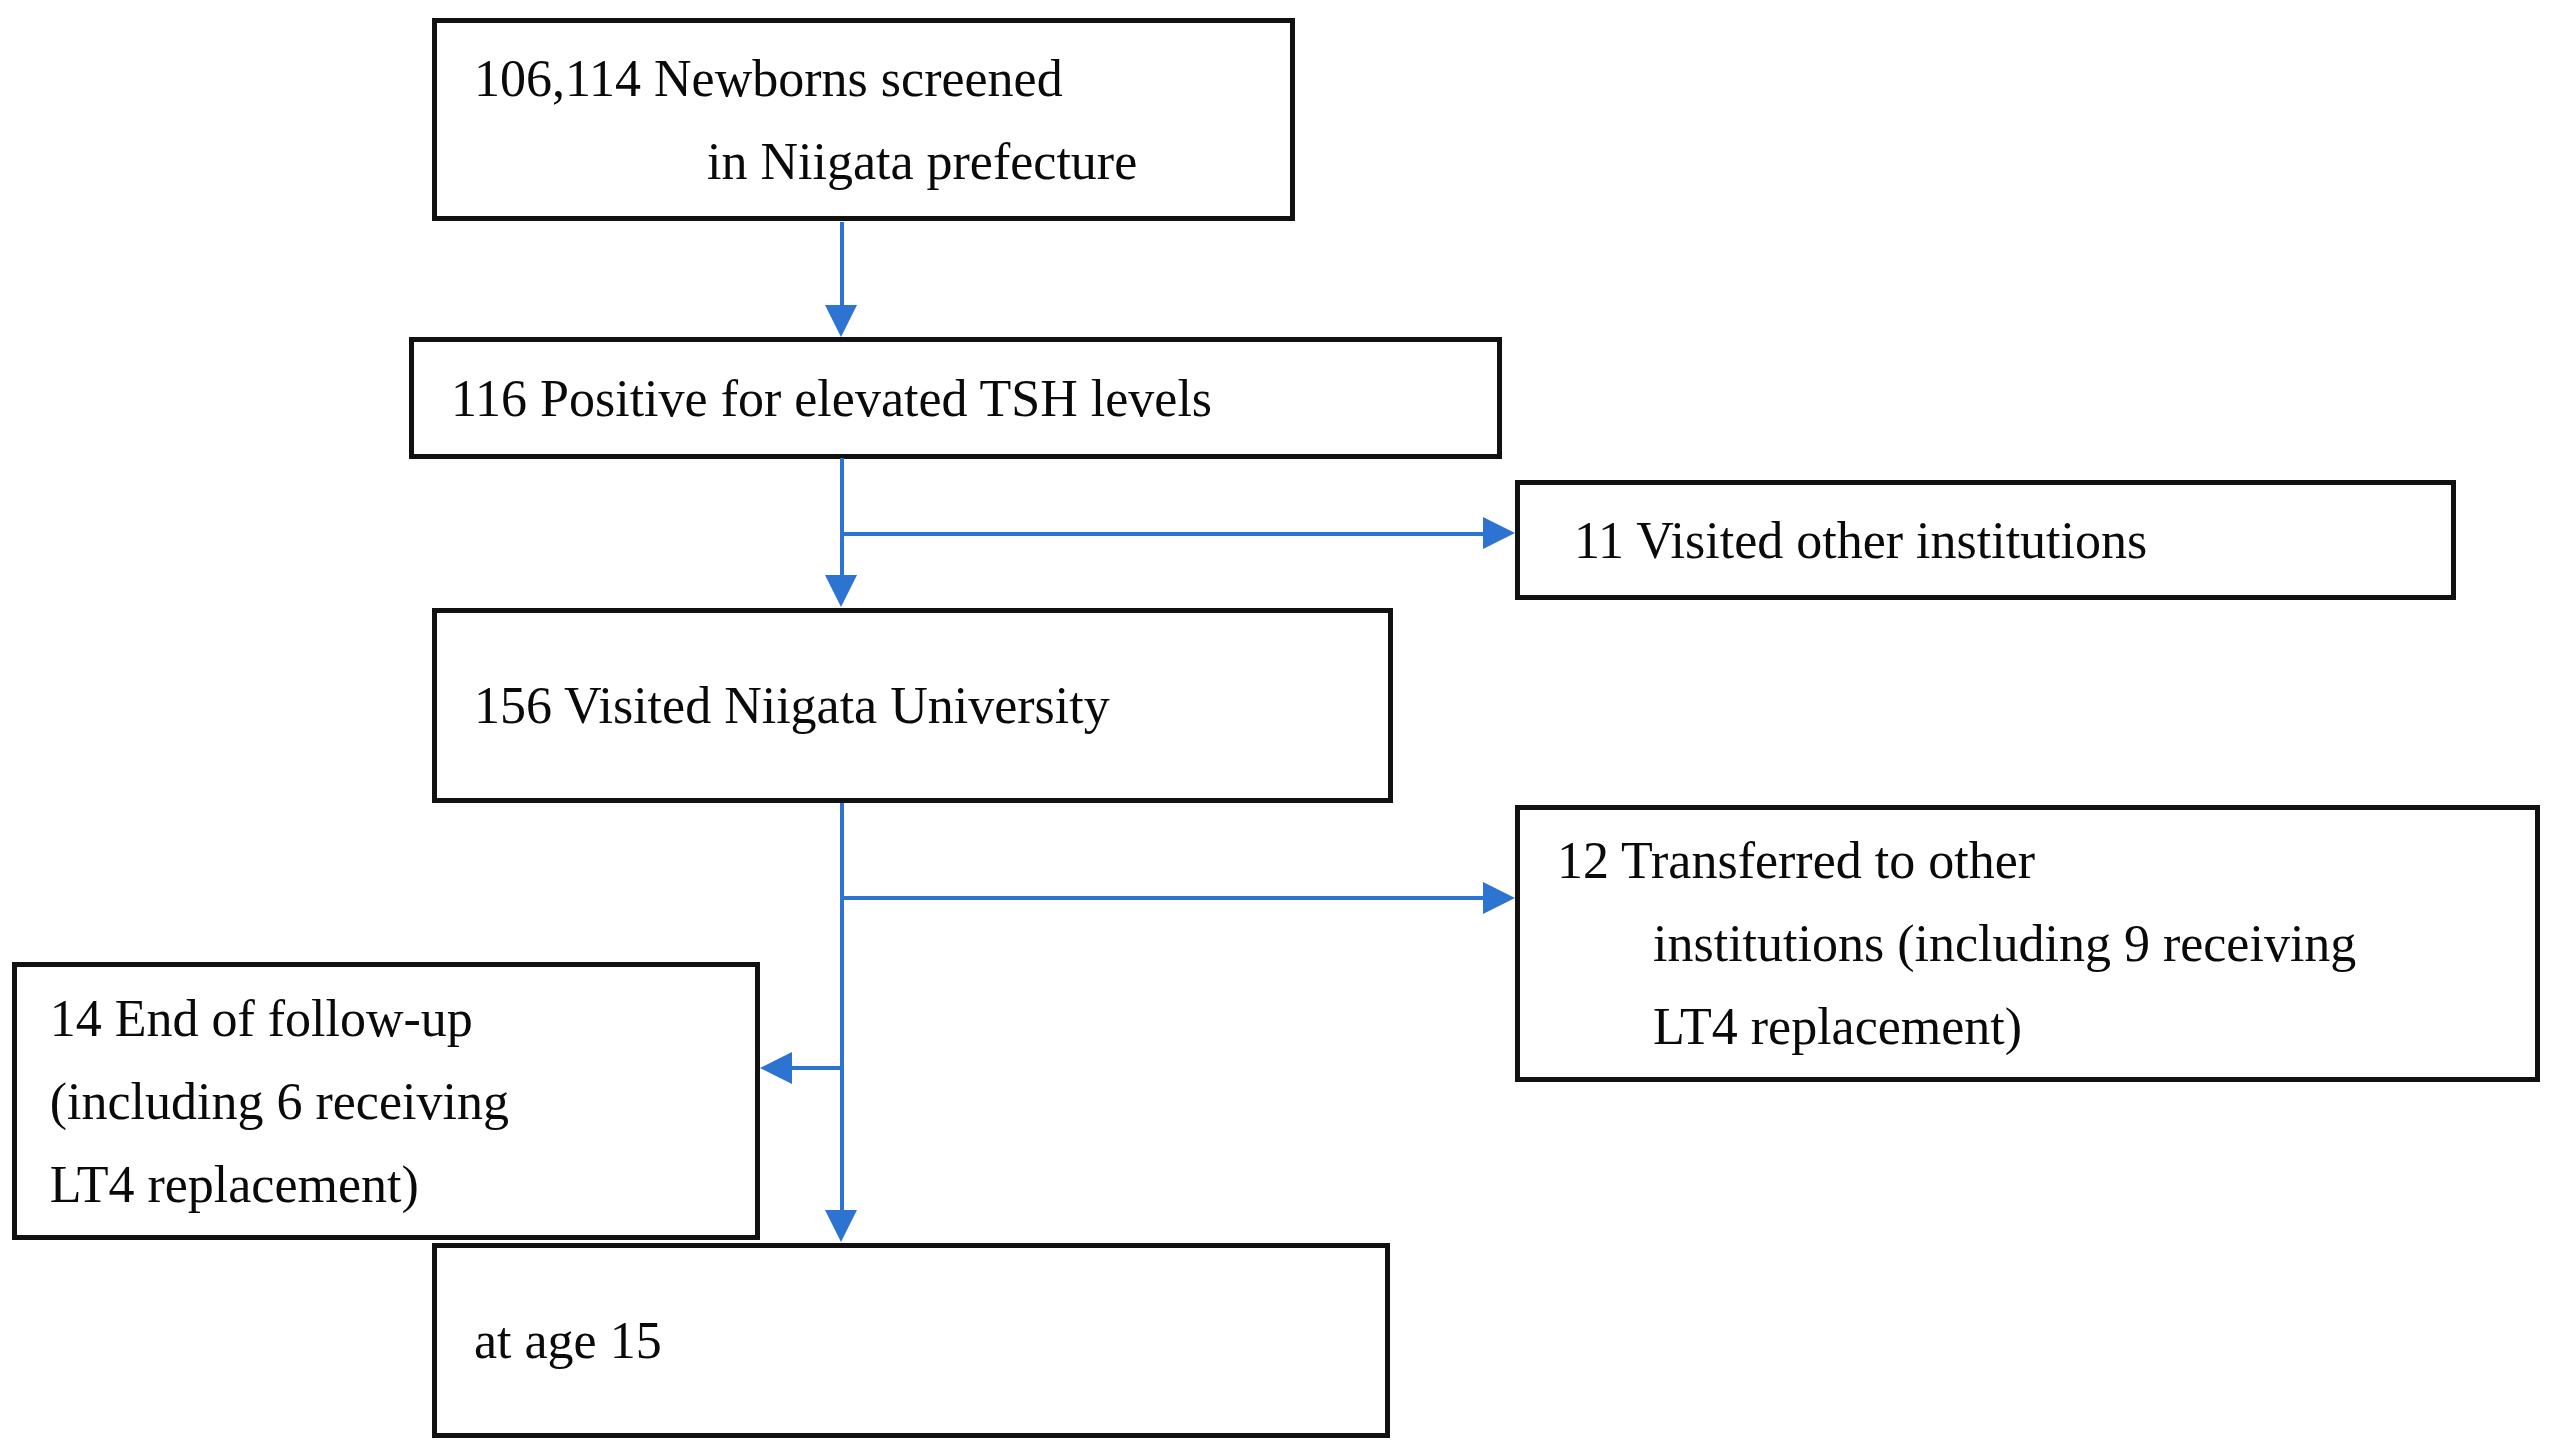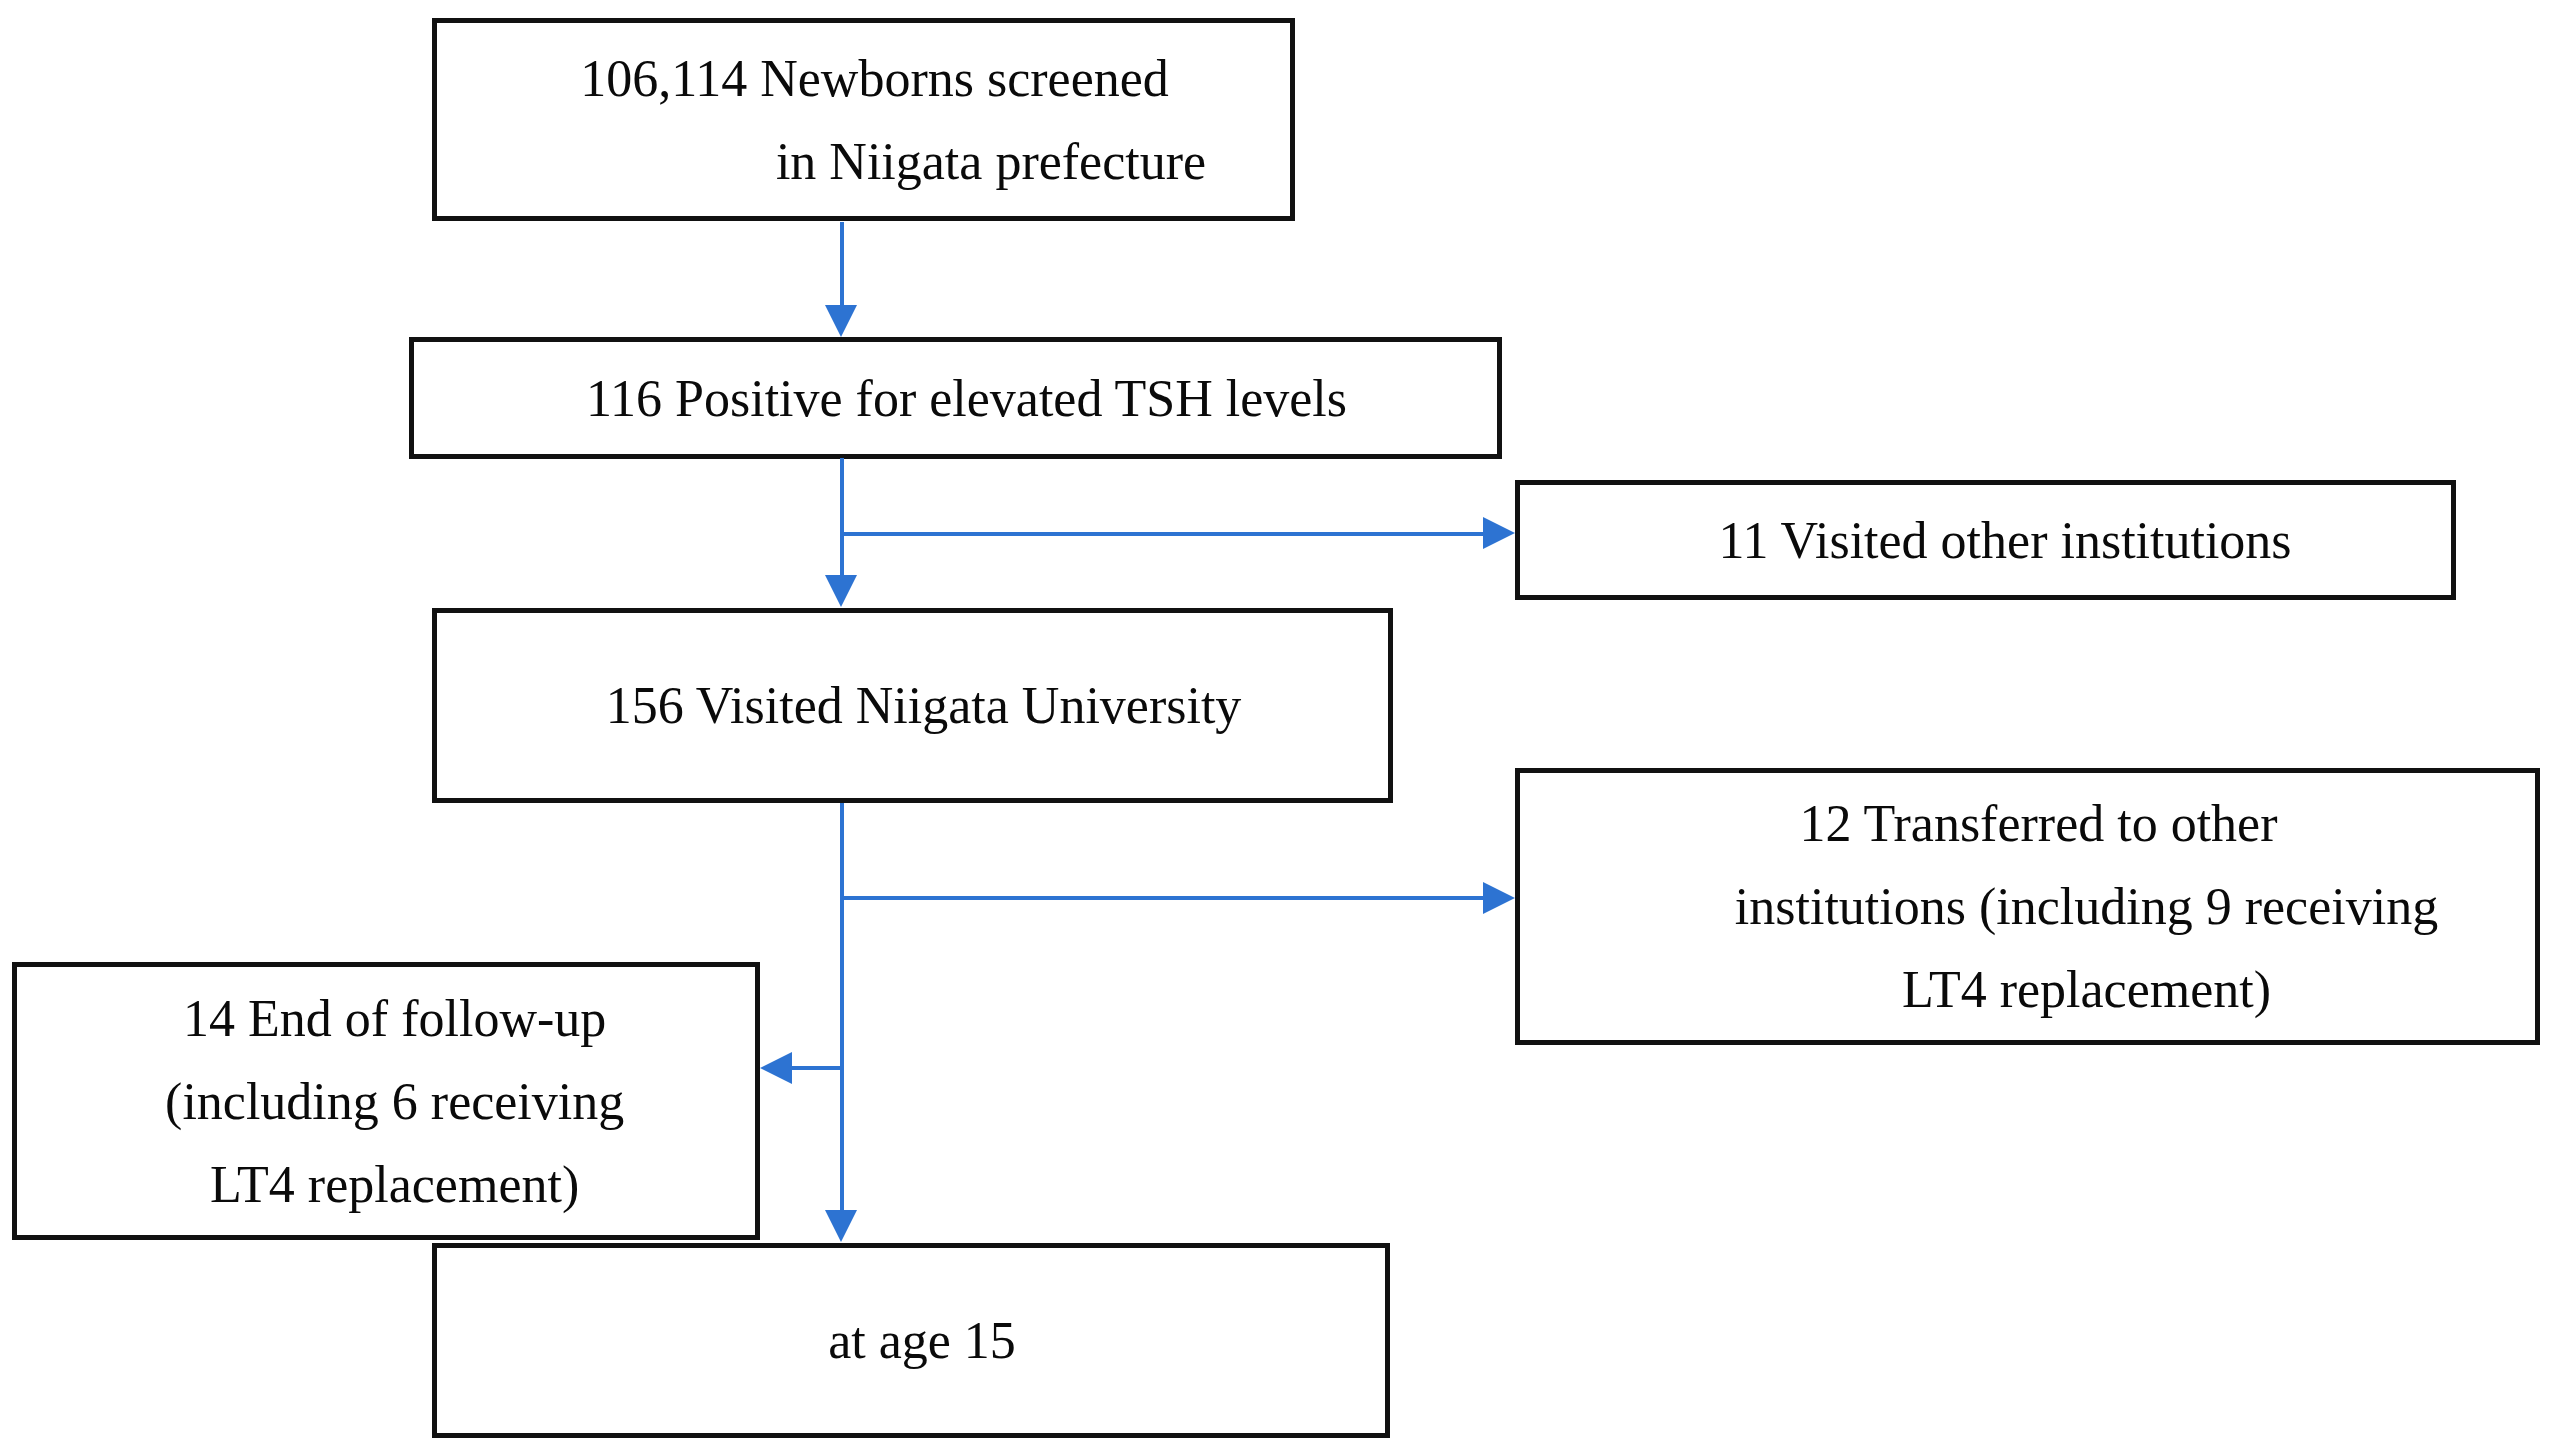--- a/index.html
+++ b/index.html
@@ -9,21 +9,20 @@
     --bg:#ffffff;
   }
   html,body{margin:0;padding:0;background:var(--bg);}
   .canvas{
     position:relative;
     width:2576px;height:1450px;
     background:var(--bg);
     font-family:"Liberation Serif","DejaVu Serif",serif;
     color:var(--text);
     font-size:52px;
-    text-align:center;
   }
   .box{
     position:absolute;
     box-sizing:border-box;
     border:5px solid var(--border);
     background:var(--bg);
     display:flex;
     flex-direction:column;
     justify-content:center;
     padding:6.7px 15px 6.7px 37px;
@@ -73,21 +72,21 @@
     <div class="ln">156 Visited Niigata University</div>
   </div>
 
   <div class="vline" style="left:840px;top:803px;height:408px;"></div>
   <div class="ah ah-down" style="left:825px;top:1210px;"></div>
   <div class="hline" style="left:841px;top:896px;width:643px;"></div>
   <div class="ah ah-right" style="left:1483px;top:882px;"></div>
   <div class="hline" style="left:790px;top:1066px;width:52px;"></div>
   <div class="ah ah-left" style="left:760px;top:1052px;"></div>
 
-  <div class="box" style="left:1515px;top:768px;width:1025px;height:277px;">
+  <div class="box" style="left:1515px;top:805px;width:1025px;height:277px;">
     <div class="ln">12 Transferred to other</div>
     <div class="ln indent-transferred">institutions (including 9 receiving</div>
     <div class="ln indent-transferred">LT4 replacement)</div>
   </div>
 
   <div class="box" style="left:11.7px;top:962px;width:748px;height:278px;padding-left:33px;">
     <div class="ln">14 End of follow-up</div>
     <div class="ln">(including 6 receiving</div>
     <div class="ln">LT4 replacement)</div>
   </div>

